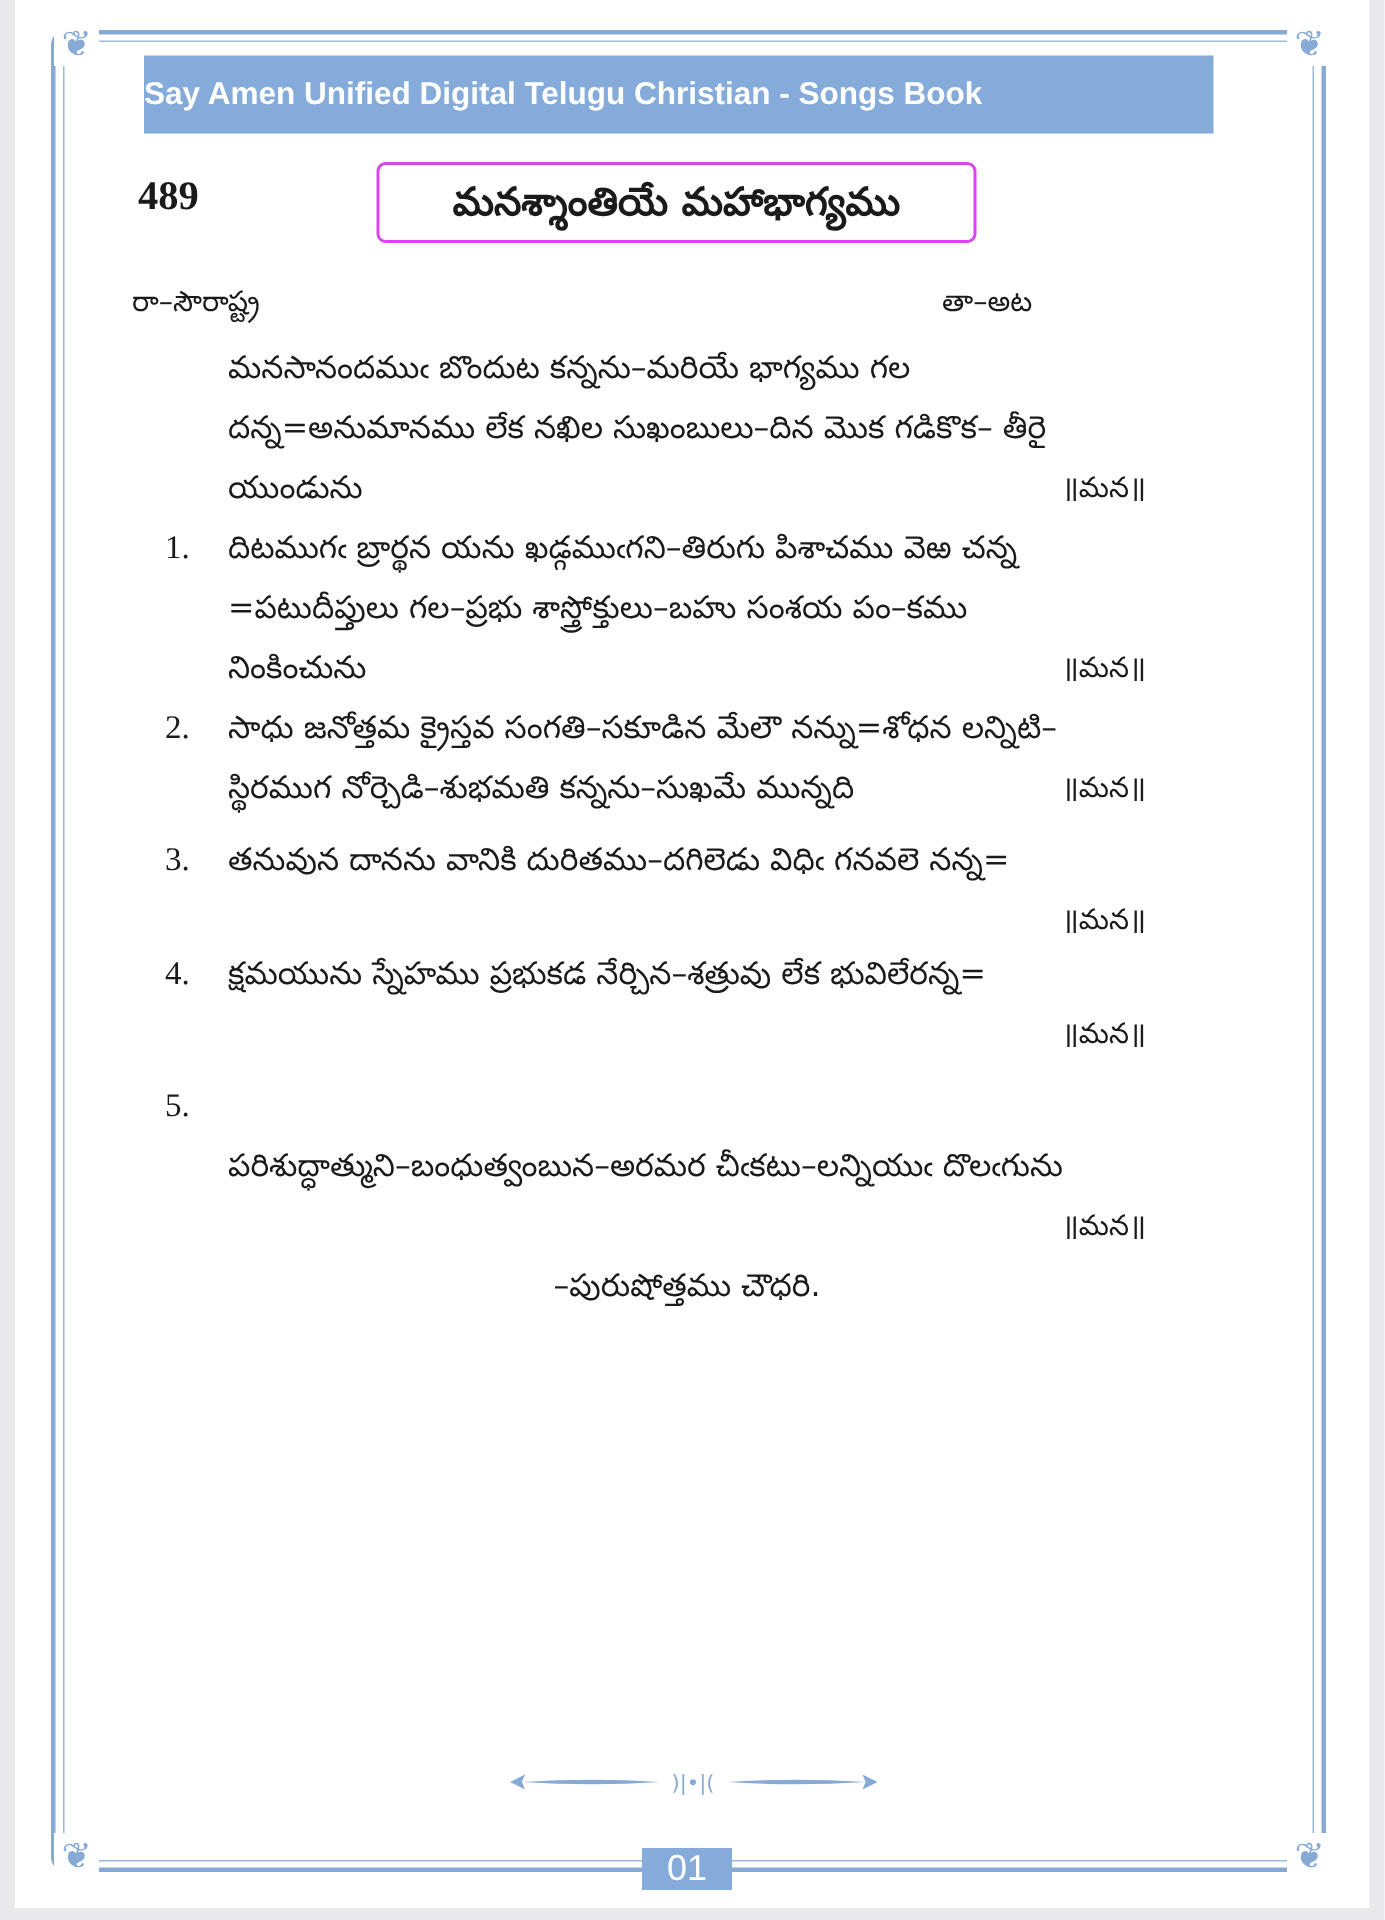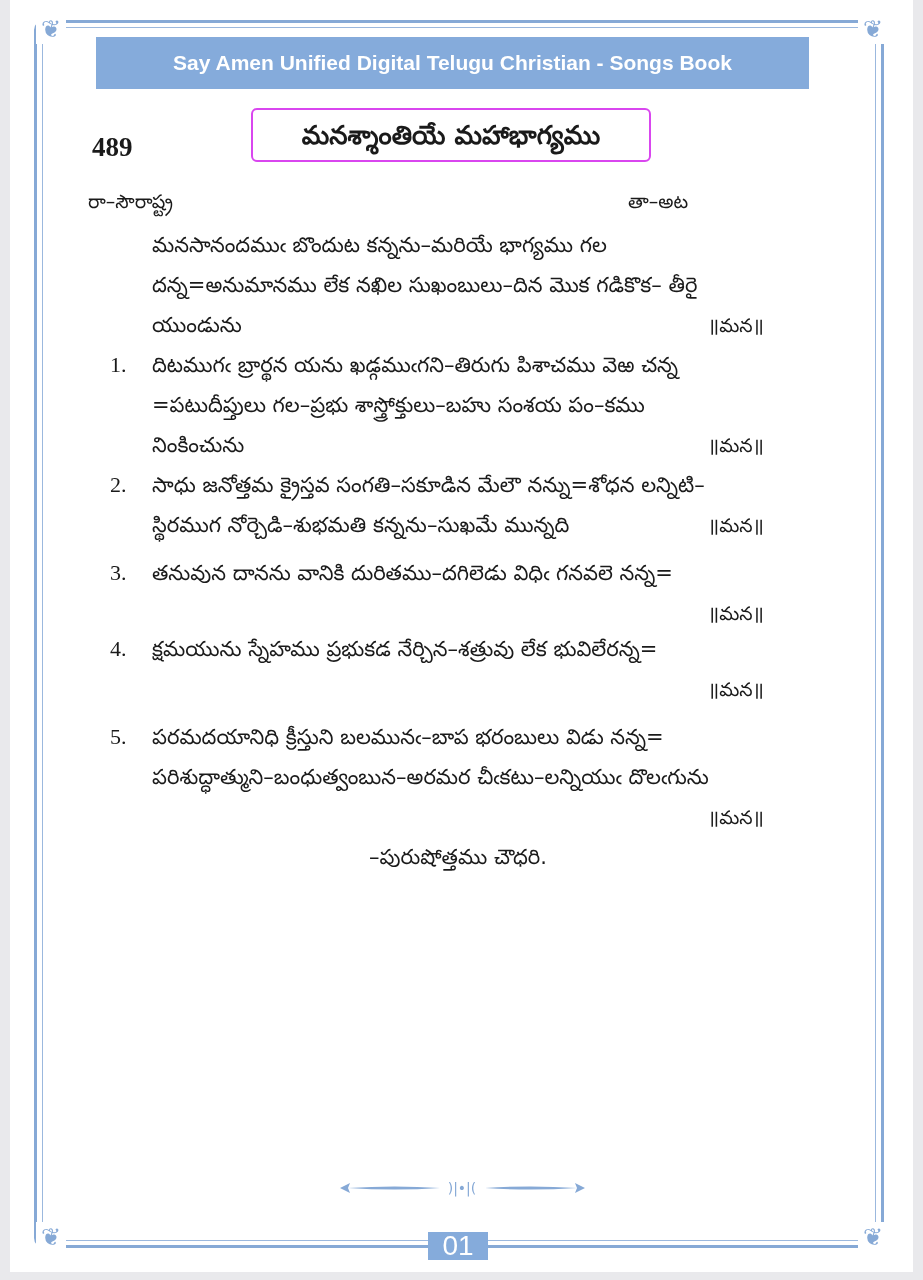--- a/index.html
+++ b/index.html
@@ -21,25 +21,25 @@
       position: absolute; left: 42px; top: 27px; width: 834px; height: 1214px;
       border: 1.5px solid #9bb8de; border-radius: 8px; box-sizing: border-box;
     }
     .corner {
       position: absolute; width: 30px; height: 30px; color: #86a9d6;
       font-size: 24px; line-height: 30px; text-align: center; background: #fff;
     }
     .header-bar {
       position: absolute; left: 96px; top: 37px; width: 713px; height: 52px;
       background: #85abdb; color: #ffffff; font-family: "Liberation Sans", sans-serif;
-      font-weight: bold; font-size: 21px; line-height: 52px; text-align: center;
+      font-weight: bold; font-size: 21px; line-height: 52px; 
     }
     .song-number {
       position: absolute; left: 92px; top: 115px;
-      font-family: "Liberation Serif", serif; font-weight: bold; font-size: 27px; margin-top: 17px;
+      font-family: "Liberation Serif", serif; font-weight: bold; font-size: 27px;
     }
     .title-box {
       position: absolute; left: 251px; top: 108px; width: 400px; height: 54px;
       border: 2px solid #d946ef; border-radius: 6px; box-sizing: border-box;
       text-align: center; line-height: 50px; font-size: 26px; font-weight: bold;
     }
     .raga { position: absolute; left: 88px; top: 190px; font-size: 19px; }
     .tala { position: absolute; left: 628px; top: 190px; font-size: 19px; }
     .lines { position: absolute; left: 104px; top: 225px; width: 660px; }
     .stanza { position: relative; }
@@ -53,21 +53,21 @@
     }
     .refrain { position: absolute; right: 0; top: 0; font-size: 19px; }
     .author { text-align: center; padding-right: 0; }
     .ornament {
       position: absolute; left: 340px; top: 1178px; width: 245px; height: 20px;
       color: #86a9d6;
     }
     .page-num {
       position: absolute; left: 428px; top: 1232px; width: 60px; height: 28px;
       background: #85abdb; color: #ffffff; font-family: "Liberation Sans", sans-serif;
-      font-size: 28px; line-height: 28px; text-align: center;
+      font-size: 24px; line-height: 28px; text-align: center;
     }
   </style>
 </head>
 <body>
 
 <div class="page"></div>
 <div class="frame-outer"></div>
 <div class="frame-inner"></div>
 <div class="corner" style="left:36px;top:14px;">❦</div>
 <div class="corner" style="left:858px;top:14px;">❦</div>
@@ -106,21 +106,21 @@
         <span class="refrain">॥మన॥</span>
       </div>
   </div>
 
   <div class="stanza" style="margin-top:-4px;">
     <div class="line"><span class="num">4.</span><span>క్షమయును స్నేహము ప్రభుకడ నేర్చిన–శత్రువు లేక భువిలేరన్న=</span></div>
     <div class="line"><span class="refrain">॥మన॥</span></div>
   </div>
 
   <div class="stanza" style="margin-top:8px;">
-    <div class="line"><span class="num">5.</span><span>పరమదయానిధి క్రీస్తుని బలమునఁ–బాప భరంబులు విడు నన్న=</span></div>
+    <div class="line"><span class="num">5.</span></div>
     <div class="line"><span>పరిశుద్ధాత్ముని–బంధుత్వంబున–అరమర చీఁకటు–లన్నియుఁ దొలఁగును</span></div>
     <div class="line">
         <span class="refrain">॥మన॥</span>
       </div>
   </div>
 
   <div class="line author">–పురుషోత్తము చౌధరి.</div>
 </div>
 
 <svg class="ornament" viewBox="0 0 245 20">

